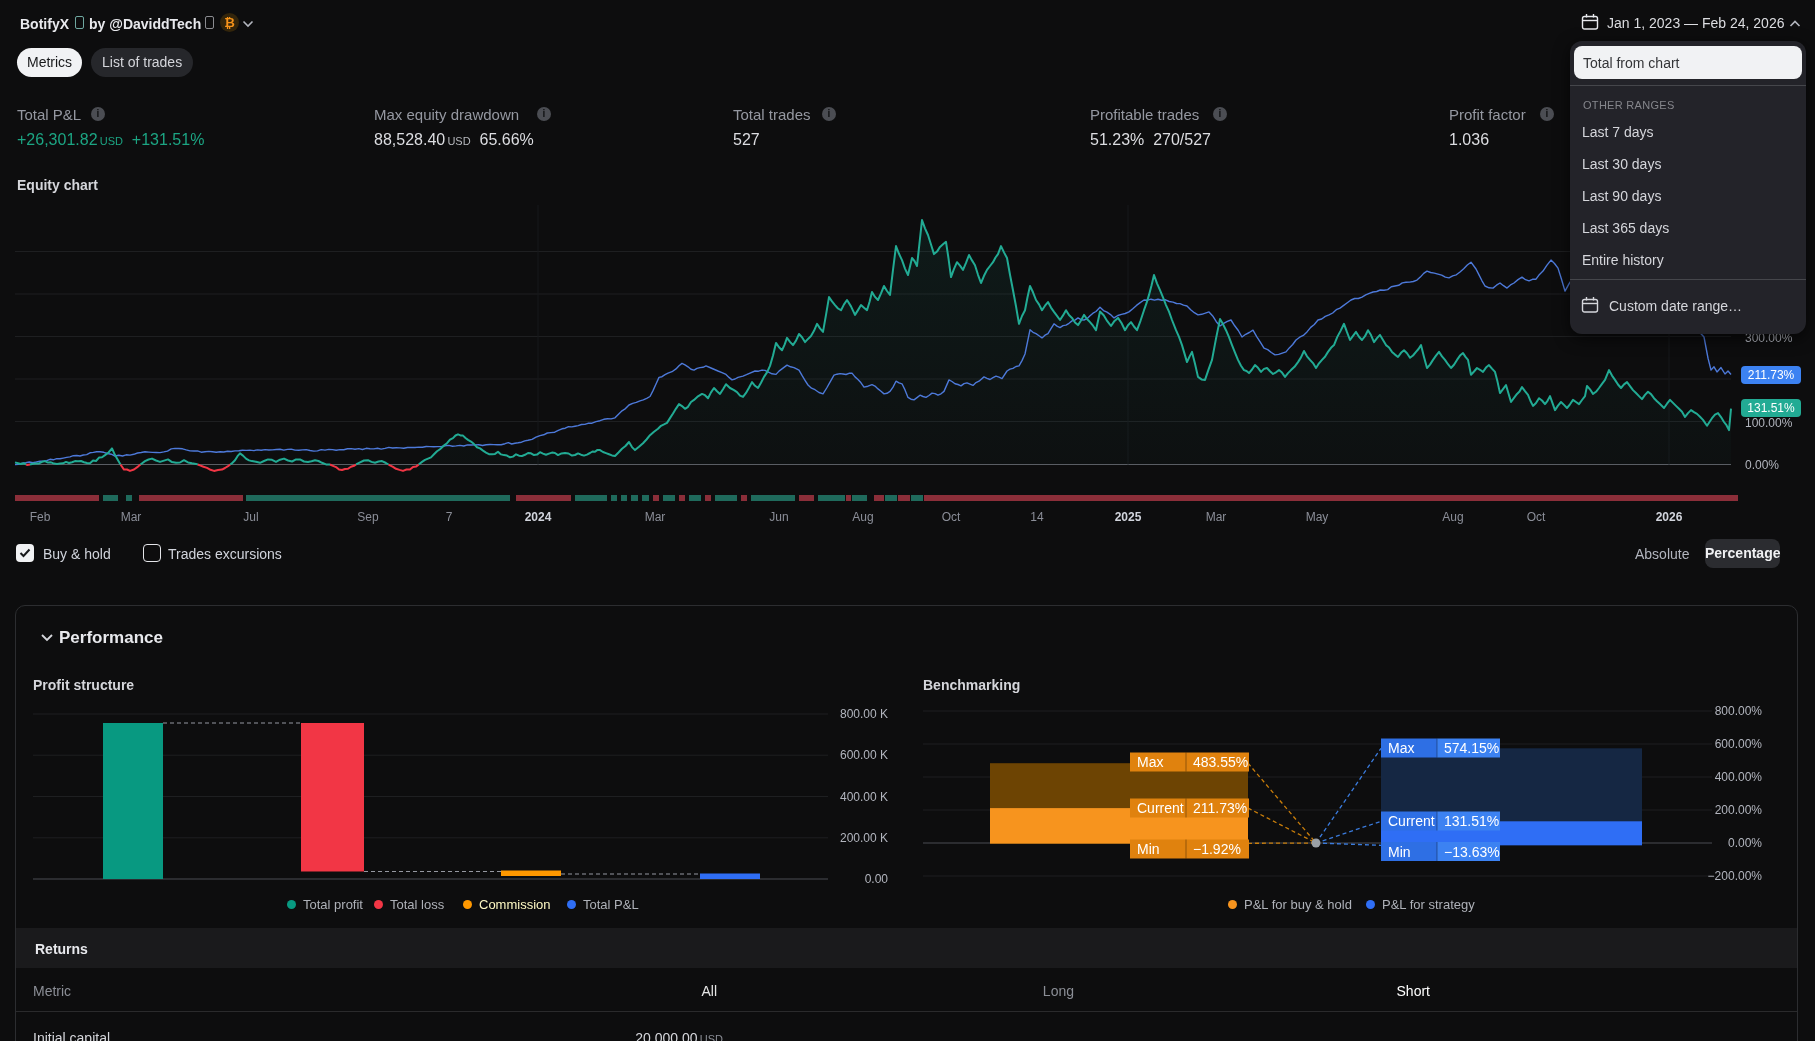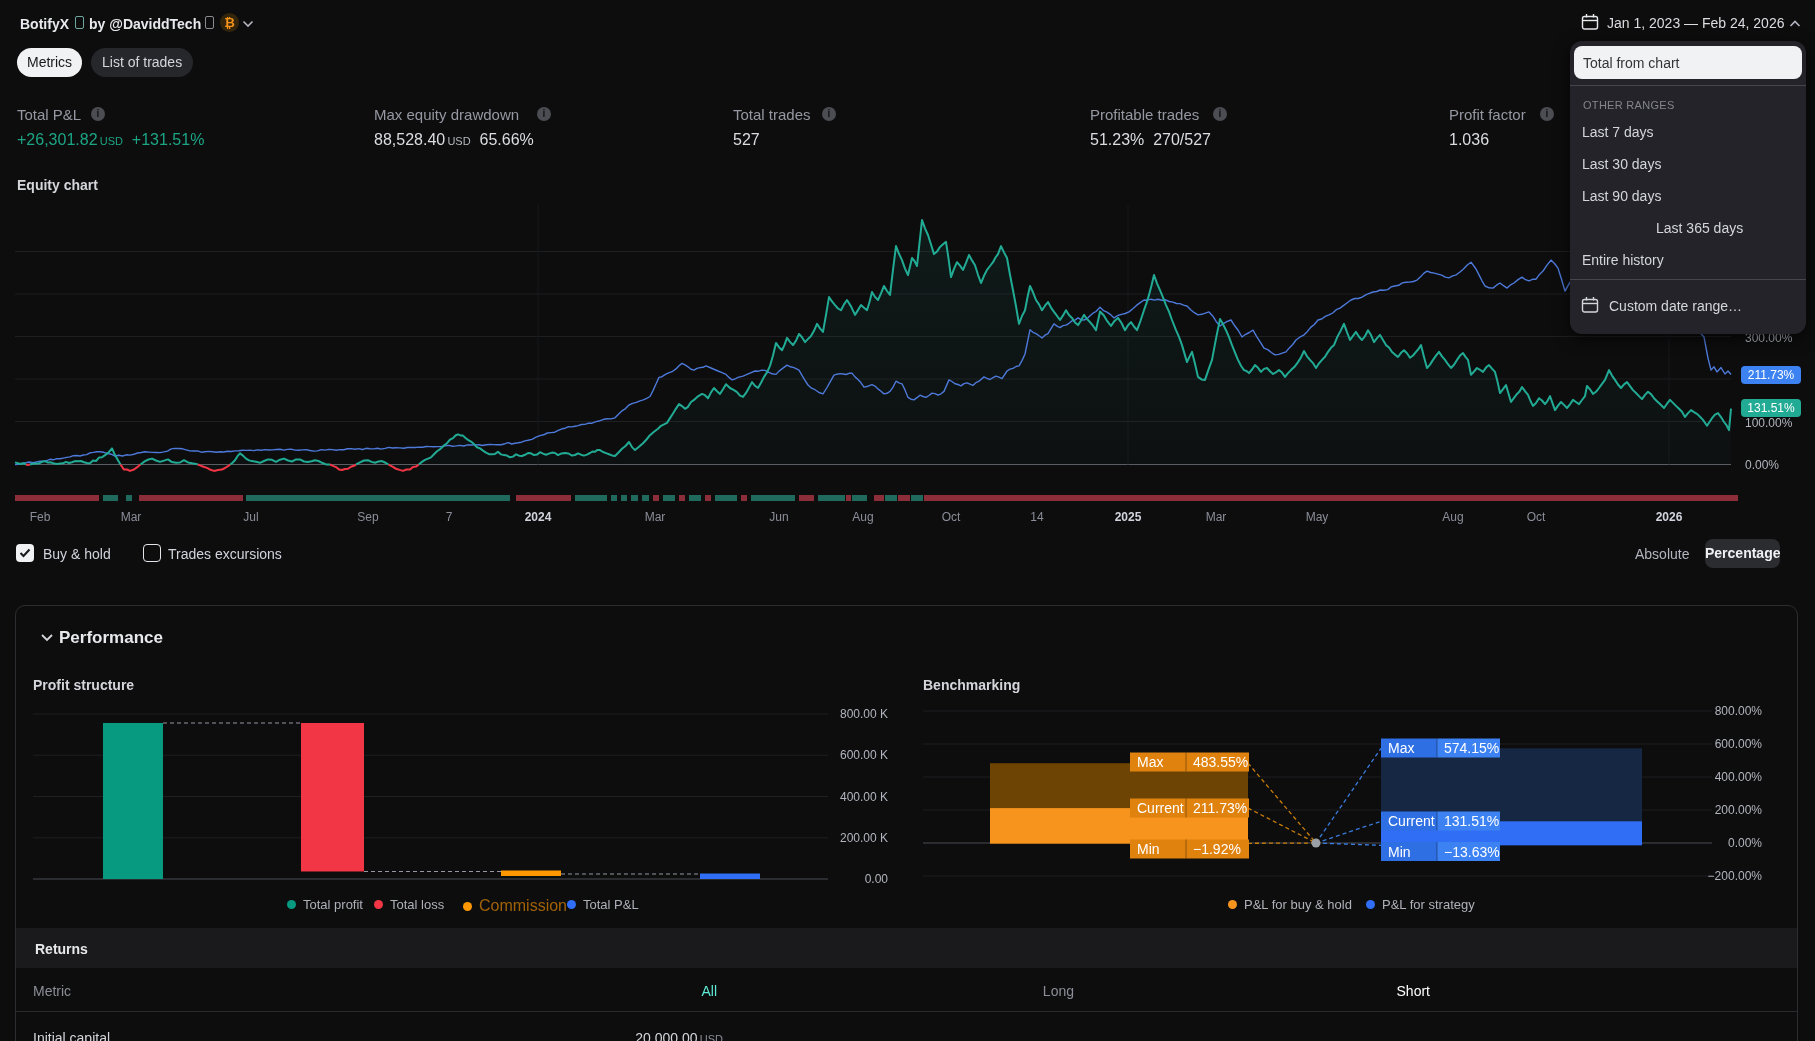--- a/index.html
+++ b/index.html
@@ -186,21 +186,21 @@
 <div style="position:absolute;left:287px;top:897px;display:flex;align-items:center;">
       <span style="width:9px;height:9px;border-radius:50%;background:#089981;display:inline-block;margin-right:7px;"></span>
       <span style="font-size:13px;color:#aeb1b8;">Total profit</span>
     </div>
 <div style="position:absolute;left:374px;top:897px;display:flex;align-items:center;">
       <span style="width:9px;height:9px;border-radius:50%;background:#f23645;display:inline-block;margin-right:7px;"></span>
       <span style="font-size:13px;color:#aeb1b8;">Total loss</span>
     </div>
 <div style="position:absolute;left:463px;top:897px;display:flex;align-items:center;">
       <span style="width:9px;height:9px;border-radius:50%;background:#ff9800;display:inline-block;margin-right:7px;"></span>
-      <span style="font-size:16px;color:#a16207;">Commission</span>
+      <span style="font-size:13px;color:#fef9c3;">Commission</span>
     </div>
 <div style="position:absolute;left:567px;top:897px;display:flex;align-items:center;">
       <span style="width:9px;height:9px;border-radius:50%;background:#2f6ef5;display:inline-block;margin-right:7px;"></span>
       <span style="font-size:13px;color:#aeb1b8;">Total P&amp;L</span>
     </div>
 <svg width="1815" height="220" style="position:absolute;left:0;top:700;" xmlns="http://www.w3.org/2000/svg">
       <g transform="translate(0,-700)">
 <line x1="923" y1="711" x2="1712" y2="711" stroke="#1e1f21" stroke-width="1"></line>
 <text x="1762" y="715" text-anchor="end" font-size="12" fill="#b2b5be" font-family="Liberation Sans">800.00%</text>
 <line x1="923" y1="744" x2="1712" y2="744" stroke="#1e1f21" stroke-width="1"></line>
@@ -261,36 +261,36 @@
       <span style="font-size:13px;color:#aeb1b8;">P&amp;L for buy &amp; hold</span>
     </div>
 <div style="position:absolute;left:1366px;top:897px;display:flex;align-items:center;">
       <span style="width:9px;height:9px;border-radius:50%;background:#2f6ef5;display:inline-block;margin-right:7px;"></span>
       <span style="font-size:13px;color:#aeb1b8;">P&amp;L for strategy</span>
     </div>
 
 <div class="abs" style="left:16px;top:928px;width:1781px;height:40px;background:#1a1a1c;"></div>
 <div class="abs" style="left:35px;top:941px;font-size:14px;font-weight:bold;color:#e8e9ed;">Returns</div>
 <div class="abs" style="left:33px;top:983px;font-size:14px;color:#8b8e96;">Metric</div>
-<div class="abs" style="left:617px;top:983px;width:100px;text-align:right;font-size:14px;color:#5eead4;">All</div>
+<div class="abs" style="left:617px;top:983px;width:100px;text-align:right;font-size:14px;color:#e5e5e5;">All</div>
 <div class="abs" style="left:974px;top:983px;width:100px;text-align:right;font-size:14px;color:#8b8e96;">Long</div>
 <div class="abs" style="left:1330px;top:983px;width:100px;text-align:right;font-size:14px;color:#ffffff;">Short</div>
 <div class="abs" style="left:16px;top:1011px;width:1781px;height:1px;background:#2a2a2c;"></div>
 <div class="abs" style="left:33px;top:1030px;font-size:14px;color:#d5d6db;">Initial capital</div>
 <div class="abs" style="left:540px;top:1030px;width:183px;text-align:right;font-size:14px;color:#d5d6db;">20,000.00<span style="font-size:11px;color:#8b8e96;"> USD</span></div>
 
 <div class="abs" style="left:1570px;top:41px;width:236px;height:293px;background:#232329;border-radius:12px;box-shadow:0 4px 16px rgba(0,0,0,0.65);"></div>
 <div class="abs" style="left:1574px;top:46px;width:228px;height:33px;background:#f1f2f4;border-radius:8px;"></div>
 <div class="abs" style="left:1583px;top:55px;font-size:14px;color:#333437;">Total from chart</div>
 <div class="abs" style="left:1570px;top:85px;width:236px;height:1px;background:#45464b;"></div>
 <div class="abs" style="left:1583px;top:99px;font-size:11px;color:#85868c;letter-spacing:0.3px;">OTHER RANGES</div>
 <div class="abs" style="left:1582px;top:124px;font-size:14px;color:#d5d6db;">Last 7 days</div>
 <div class="abs" style="left:1582px;top:156px;font-size:14px;color:#d5d6db;">Last 30 days</div>
 <div class="abs" style="left:1582px;top:188px;font-size:14px;color:#d5d6db;">Last 90 days</div>
-<div class="abs" style="left:1656px;top:220px;font-size:14px;color:#d5d6db;">Last 365 days</div>
+<div class="abs" style="left:1582px;top:220px;font-size:14px;color:#d5d6db;">Last 365 days</div>
 <div class="abs" style="left:1582px;top:252px;font-size:14px;color:#d5d6db;">Entire history</div>
 <div class="abs" style="left:1570px;top:279px;width:236px;height:1px;background:#45464b;"></div>
 <svg width="18" height="18" viewBox="0 0 18 18" style="position:absolute;left:1581px;top:296px;">
       <rect x="1.5" y="3.5" width="15" height="12.5" rx="2" fill="none" stroke="#d5d6db" stroke-width="1.4"></rect>
       <line x1="1.5" y1="7.5" x2="16.5" y2="7.5" stroke="#d5d6db" stroke-width="1.4"></line>
       <line x1="5.5" y1="1" x2="5.5" y2="4.5" stroke="#d5d6db" stroke-width="1.4"></line>
       <line x1="12.5" y1="1" x2="12.5" y2="4.5" stroke="#d5d6db" stroke-width="1.4"></line>
     </svg>
 <div class="abs" style="left:1609px;top:298px;font-size:14px;color:#d5d6db;text-align:right;">Custom date range…</div>
 

